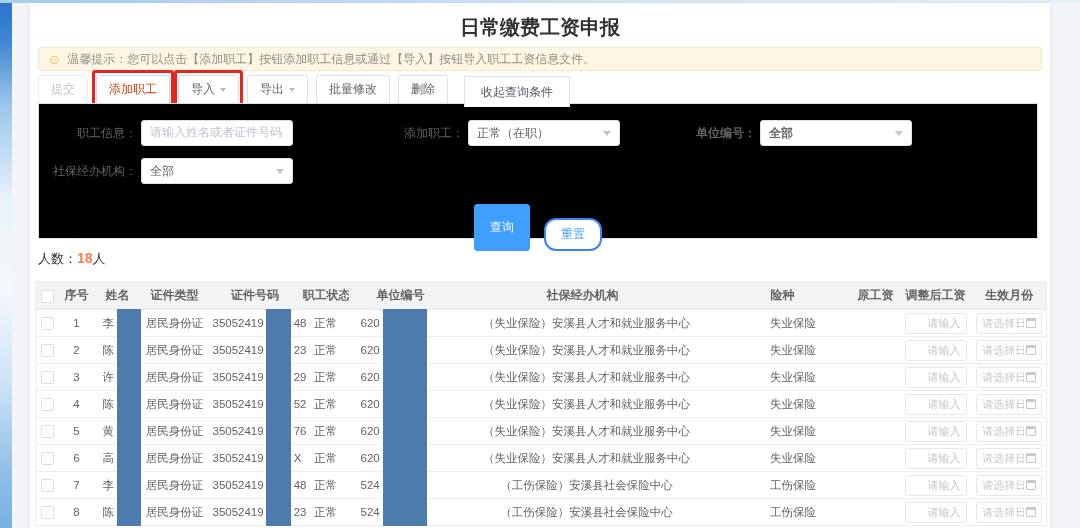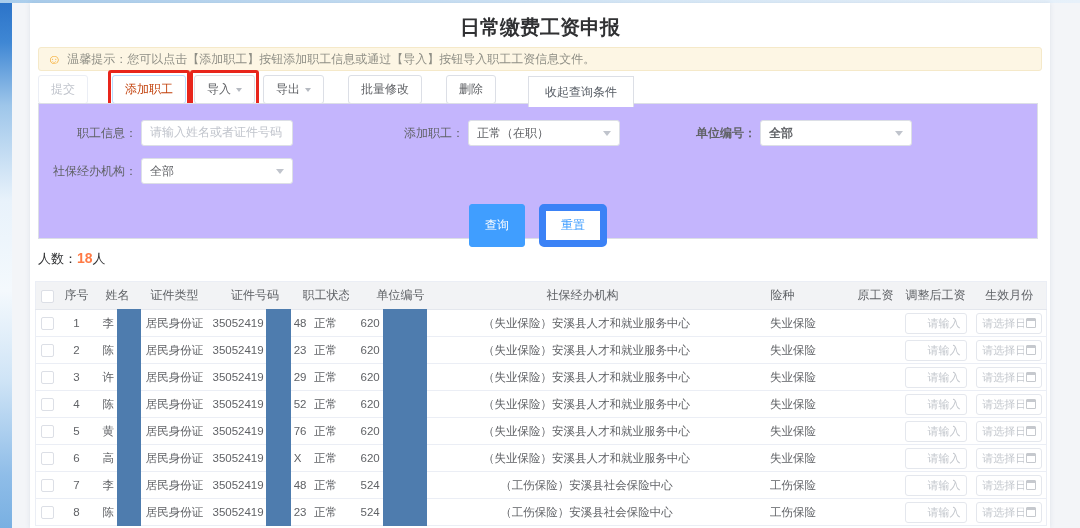--- a/index.html
+++ b/index.html
@@ -17,65 +17,65 @@
 
   .tip { position:absolute; top:44px; left:8px; right:8px; height:24px;
     background:#fdf6e4; border:1px solid #f5e9c9; border-radius:3px;
     display:flex; align-items:center; padding:0 8px; font-size:12px; color:#8f8f86; }
   .smiley { color:#f5a623; font-size:14px; margin-right:6px; line-height:1; }
 
   .toolbar { position:absolute; top:73px; left:8px; right:8px; height:27px;
     display:flex; align-items:stretch; }
   .btn { align-self:center; display:inline-flex; align-items:center; font-size:12px;
     padding:5px 12px; border:1px solid #dcdfe6; border-radius:3px; background:#fff;
-    color:#606266; margin-right:24px; cursor:pointer; white-space:nowrap; }
+    color:#606266; margin-right:8px; cursor:pointer; white-space:nowrap; }
   .btn.disabled { color:#c0c4cc; border-color:#ebeef5; }
   .btn.primary-text { color:#c2410c; border-color:#b9dcff; }
   .btn .caret-s { width:0; height:0; border-left:3px solid transparent;
     border-right:3px solid transparent; border-top:4px solid #b6bac1; margin-left:5px; }
   .anno-wrap { position:relative; align-self:center; margin-right:8px; }
   .anno-wrap .btn { margin-right:0; }
   .red-frame { position:absolute; left:-4px; right:-4px; top:-5px; bottom:-5px;
     border:3px solid #e8251b; border-radius:3px; pointer-events:none; }
 
   .tab { margin-left:8px; background:#fff; border:1px solid #dcdfe6; border-bottom:none;
     position:relative; z-index:2; display:flex; align-items:center; padding:15px 16px;
     font-size:12px; color:#555b63; height:28px; cursor:pointer; }
 
   .panel { position:absolute; top:100px; left:8px; right:12px; height:136px;
-    background:#c4b5fd; border:1px solid #dcdfe6;padding-left:40px; }
+    background:#000000; border:1px solid #dcdfe6;padding-left:40px; }
   .fg { position:absolute; display:flex; align-items:center; font-size:12px; color:#606266; }
   .fg label { display:inline-block; text-align:right; margin-right:4px; }
   .fg1 { left:0; top:16px; } .fg1 label { width:98px; }
   .fg2 { left:330px; top:16px; } .fg2 label { width:95px; }
   .fg3 { left:622px; top:16px;font-weight:bold; } .fg3 label { width:95px; }
   .fg4 { left:0; top:54px; } .fg4 label { width:98px; }
   .text-input { width:152px; height:26px; border:1px solid #dcdfe6; border-radius:3px;
     padding:0 8px; font-size:12px; color:#606266;
     font-family:Liberation Mono, monospace; }
   .text-input::placeholder { color:#c0c4cc; }
   .select { width:152px; height:26px; border:1px solid #dcdfe6; border-radius:3px;
     display:inline-flex; align-items:center; padding:0 8px; font-size:12px; color:#606266;
     background:#fff; cursor:pointer; }
   .select .caret { width:0; height:0; border-left:4px solid transparent;
     border-right:4px solid transparent; border-top:5px solid #c0c4cc; margin-left:auto; }
   .panel-btns { position:absolute; left:0; right:0; top:100px; display:flex;
     justify-content:center; gap:14px; }
   .btn-search { background:#409eff; color:#fff; border:1px solid #409eff; border-radius:3px;
     font-size:12px; padding:6px 15px; cursor:pointer; }
-  .btn-reset { background:#fff; color:#409eff; border:7px solid #3b82f6; border-radius:5px;
-    font-size:12px; padding:6px 15px; cursor:pointer; }
+  .btn-reset { background:#fff; color:#409eff; border:2px solid #3b82f6; border-radius:12px;
+    font-size:12px; padding:6px 15px; cursor:pointer;margin-top:14px; }
 
   .summary { position:absolute; top:247px; left:8px; font-size:13px; color:#303133; }
   .summary .count { color:#ff7a45; font-size:14px; font-weight:bold; }
 
   table.grid { position:absolute; top:278px; left:5px; width:1011px;
     border-collapse:collapse; table-layout:fixed; font-size:11.5px; color:#606266;
     border:1px solid #ebeef5; }
-  table.grid th { height:28px; background:#f2f3f5; font-weight:normal; font-size:12px;
+  table.grid th { height:28px; background:#f2f3f5; font-weight:bold; font-size:12px;
     color:#5f6焦266; color:#5f6266; border-bottom:1px solid #e4e7ed; text-align:center;
     white-space:nowrap; overflow:hidden; }
   table.grid td { height:26px; border-bottom:1px solid #ebeef5; white-space:nowrap;
     overflow:visible; text-align:center; }
   td.al, th.al { text-align:left; padding-left:8px; }
   .checkbox { display:inline-block; width:13px; height:13px; border:1px solid #dcdfe6;
     border-radius:2px; background:#fff; vertical-align:middle; cursor:pointer; }
   .cellflex { display:flex; align-items:center; height:26px; }
   .bar { background:#4e7cae; height:28px; margin:-1px 0; flex:none; }
   .bar-name { width:24px; margin-left:3px; }

